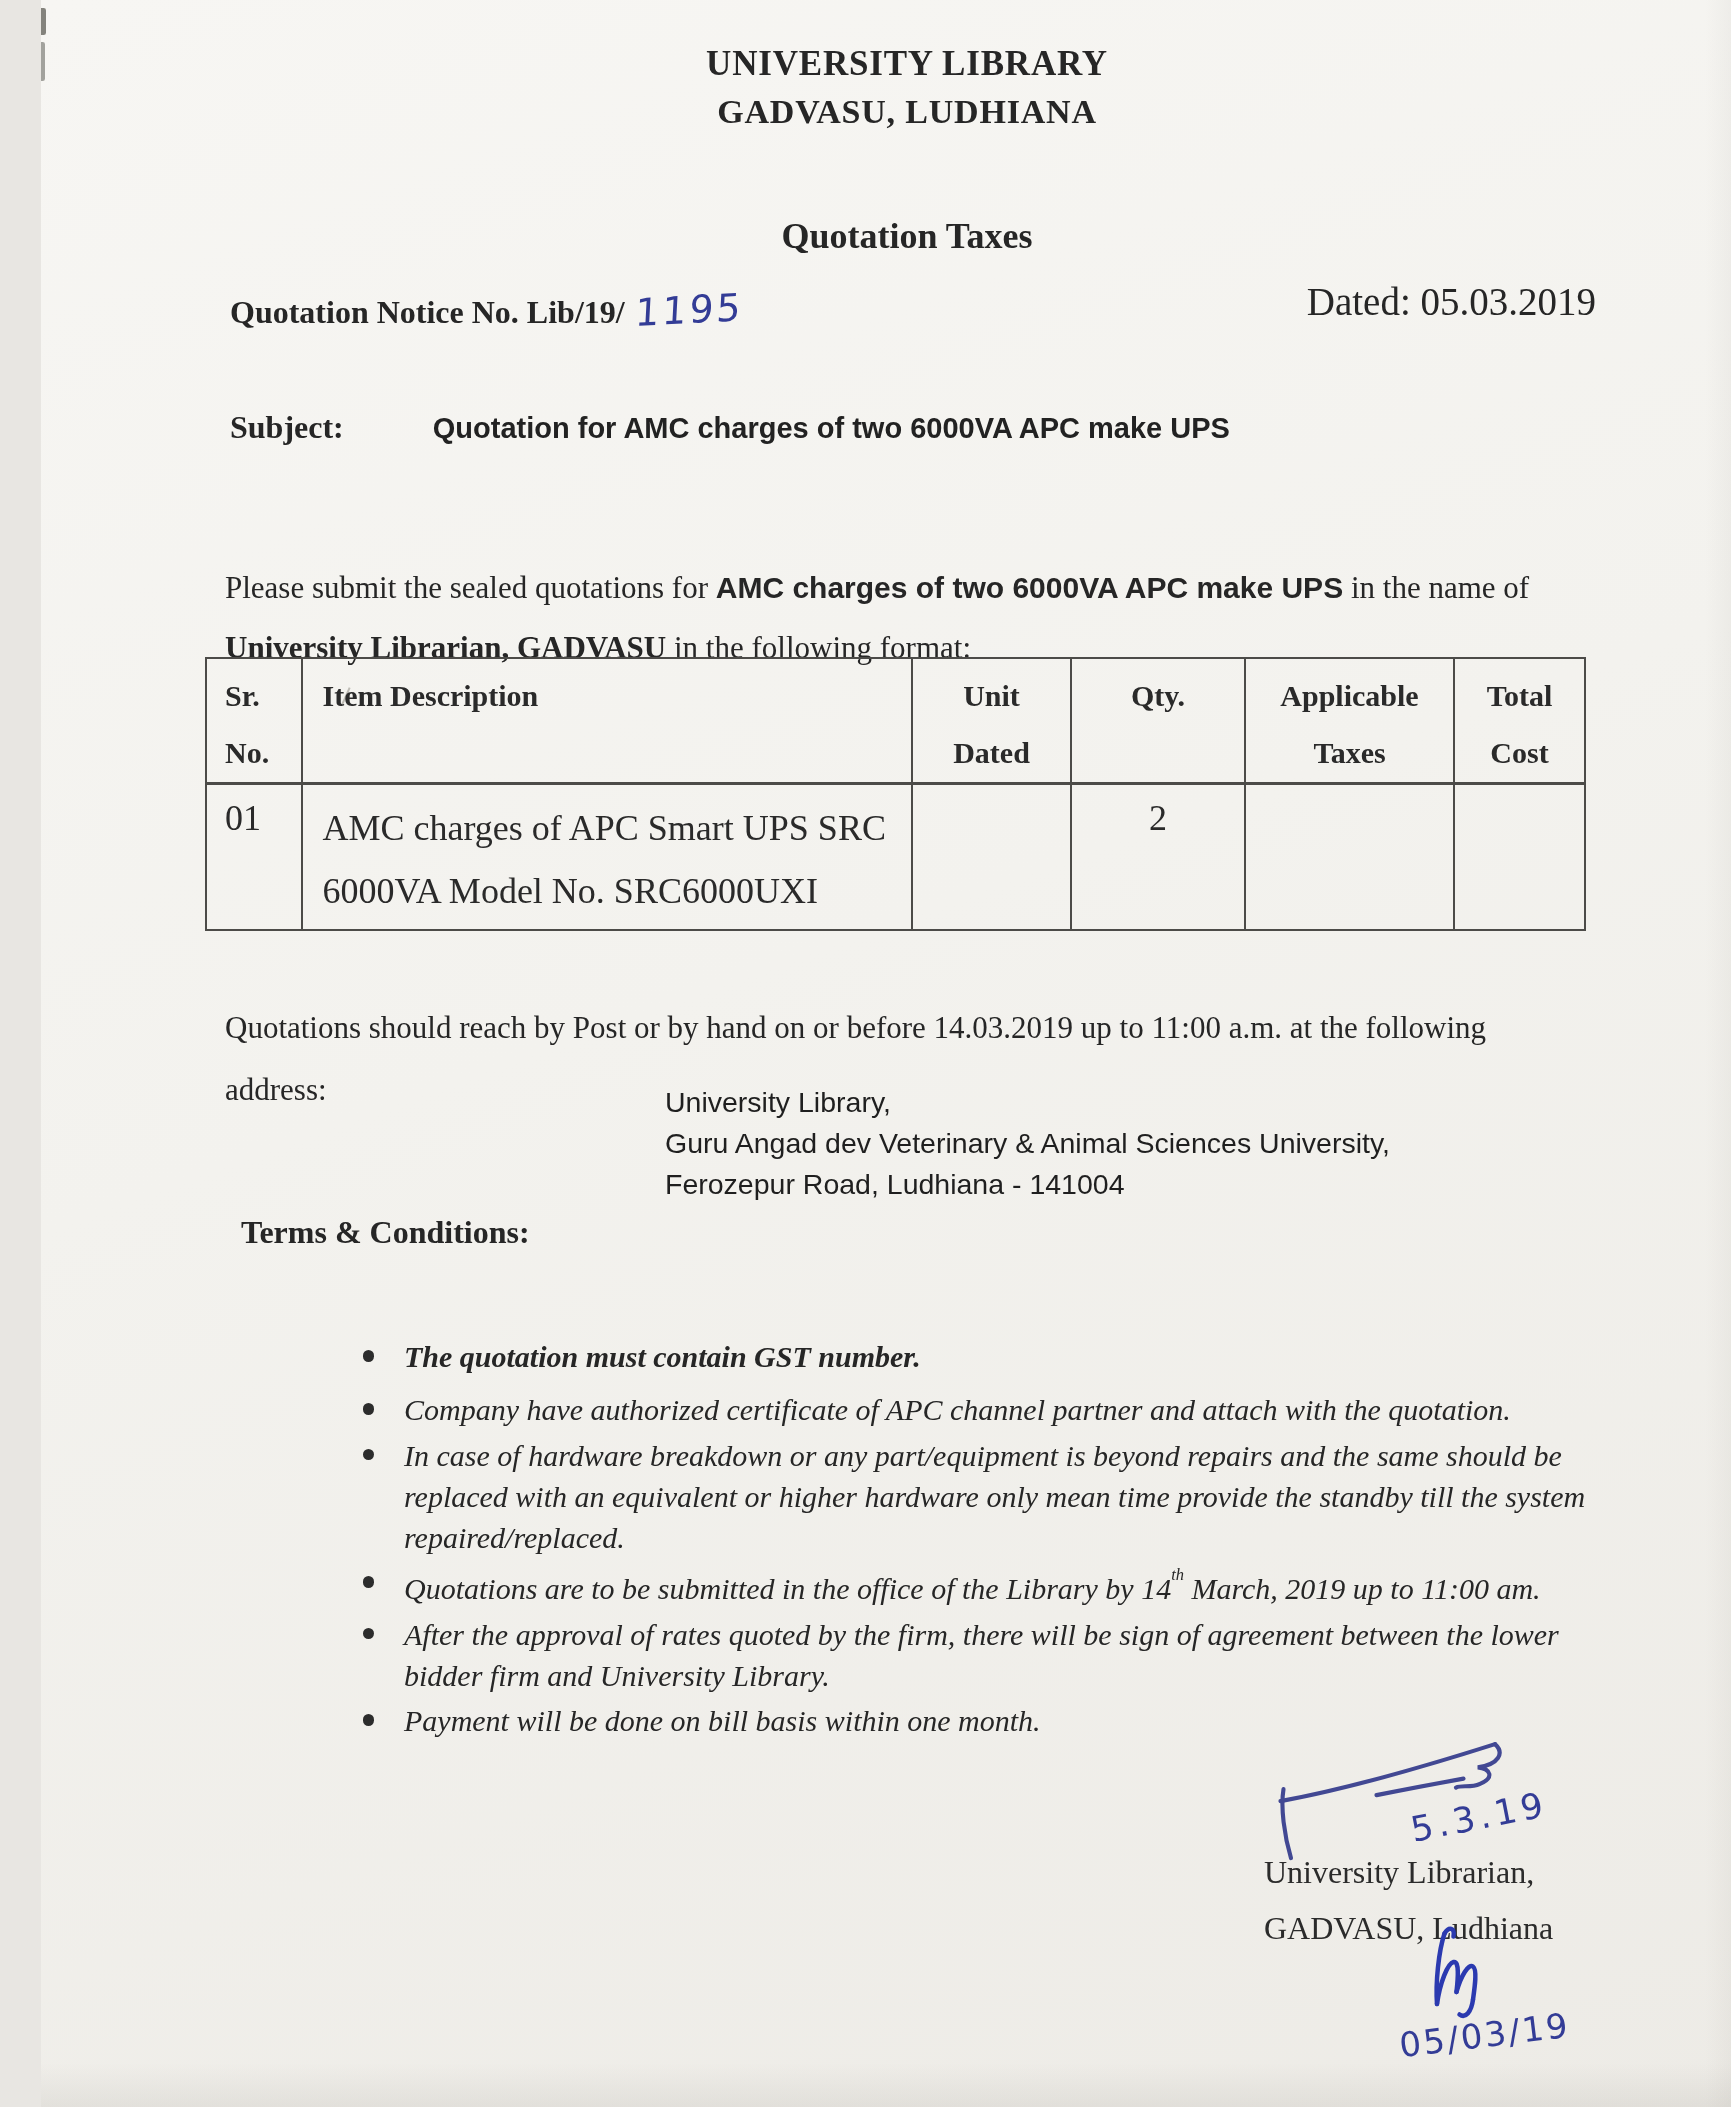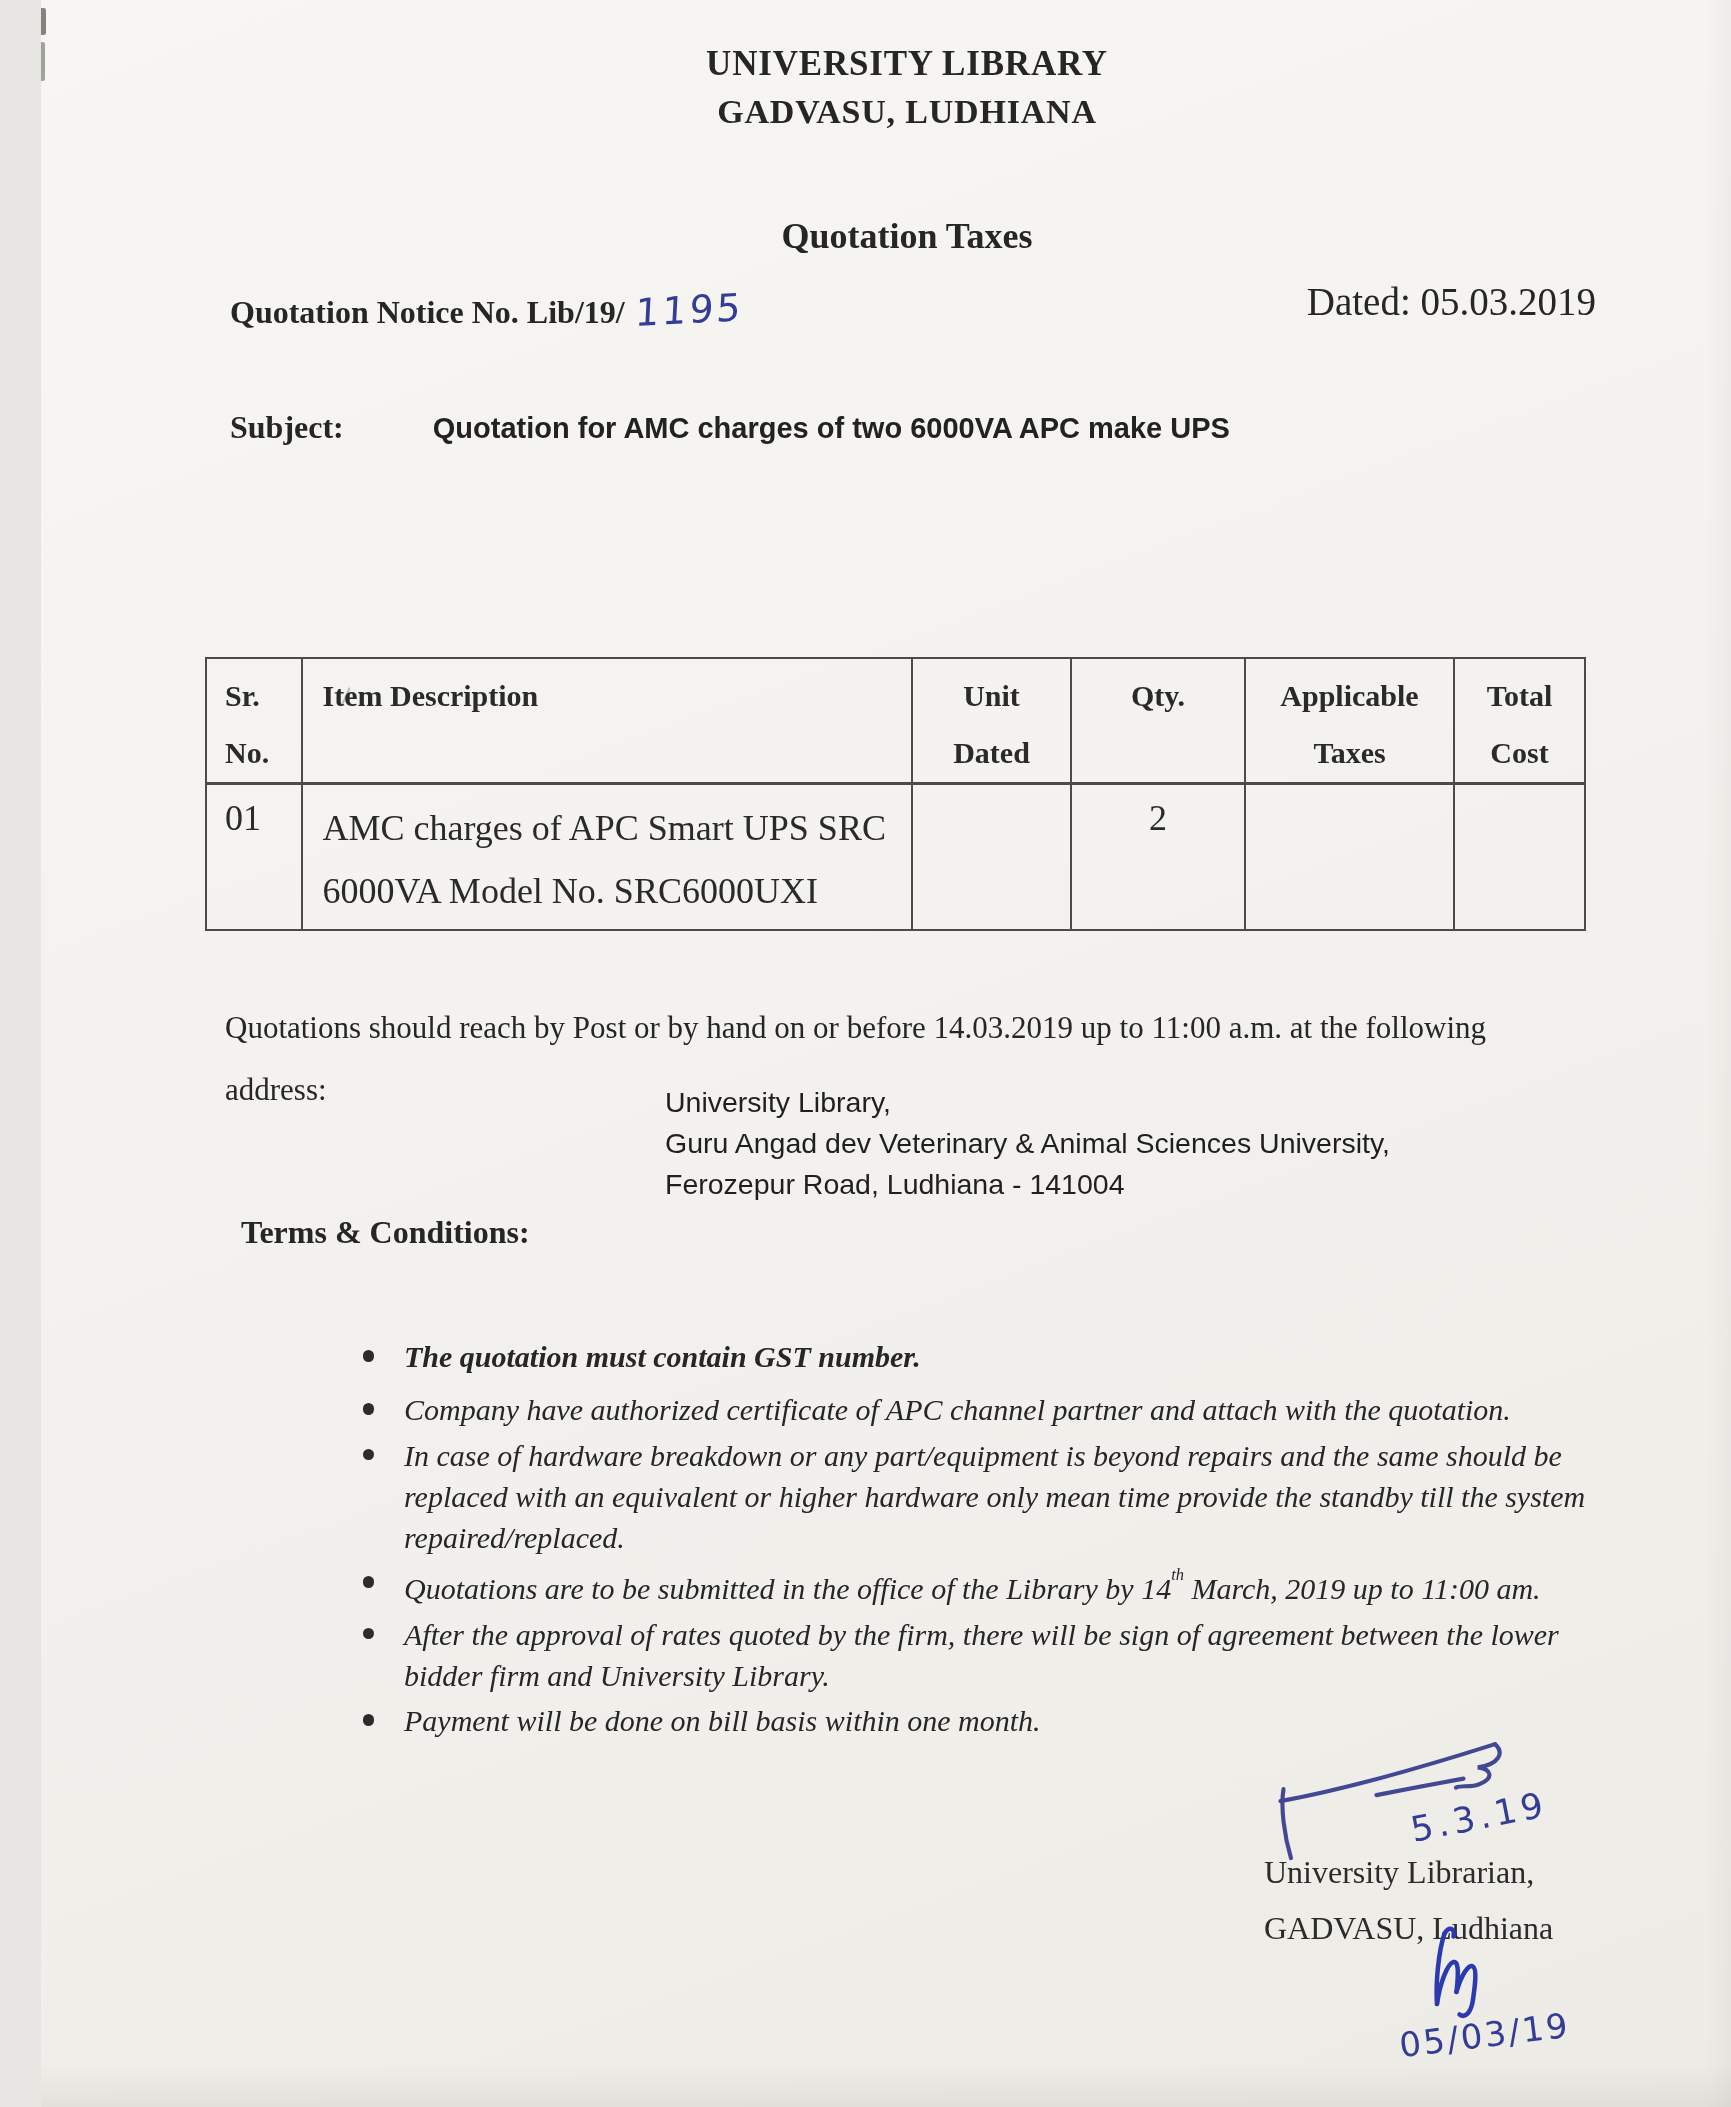--- a/index.html
+++ b/index.html
@@ -91,20 +91,21 @@
 
   <div class="centered org1">UNIVERSITY LIBRARY</div>
   <div class="centered org2">GADVASU, LUDHIANA</div>
   <div class="centered doc-title">Quotation Taxes</div>
 
   <div class="notice-no"><span>Quotation Notice No. Lib/19/</span><span class="hand hand-no">1195</span></div>
   <div class="dated">Dated: 05.03.2019</div>
 
   <div class="subject-row"><span class="subject-label">Subject:</span><span class="subject-text">Quotation for AMC charges of two 6000VA APC make UPS</span></div>
 
+  <p class="intro"><span>Please submit the sealed quotations for </span><span class="b-sans">AMC charges of two 6000VA APC make UPS</span><span> in the name of </span><span class="b-serif">University Librarian, GADVASU</span><span> in the following format:</span></p>
 
   <table class="quote">
     <colgroup>
       <col style="width:96px">
         <col style="width:610px">
         <col style="width:159px">
       <col style="width:174px">
         <col style="width:209px">
         <col style="width:131px">
     </colgroup>

